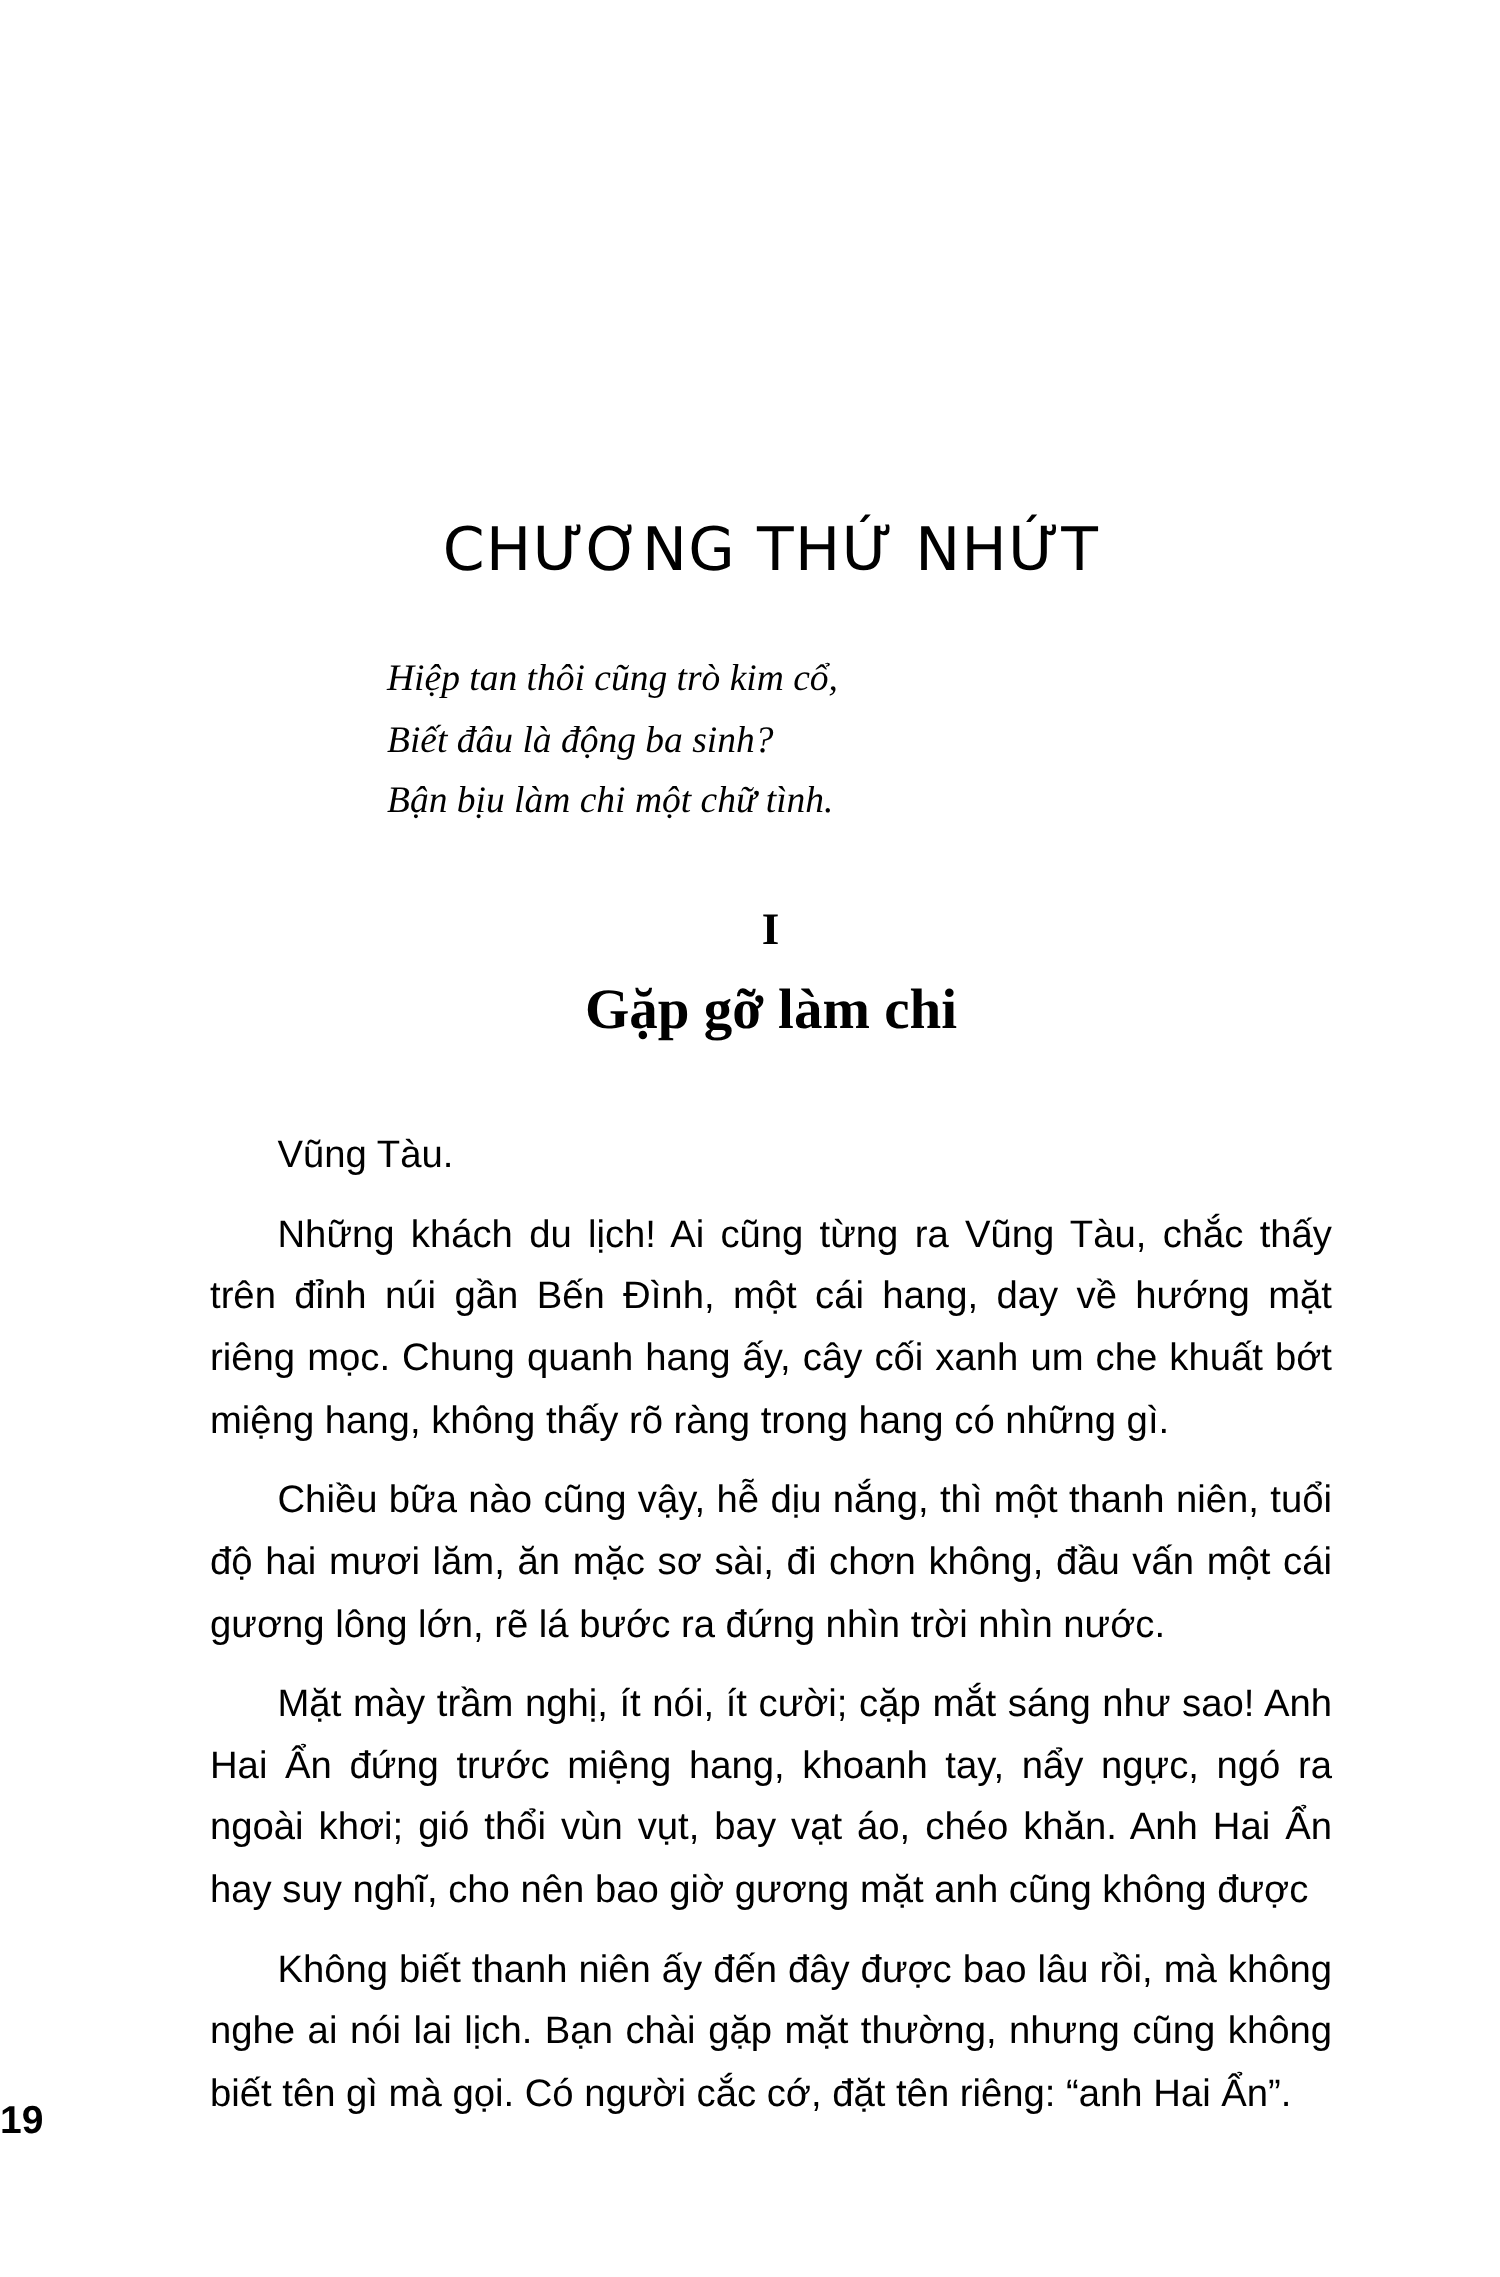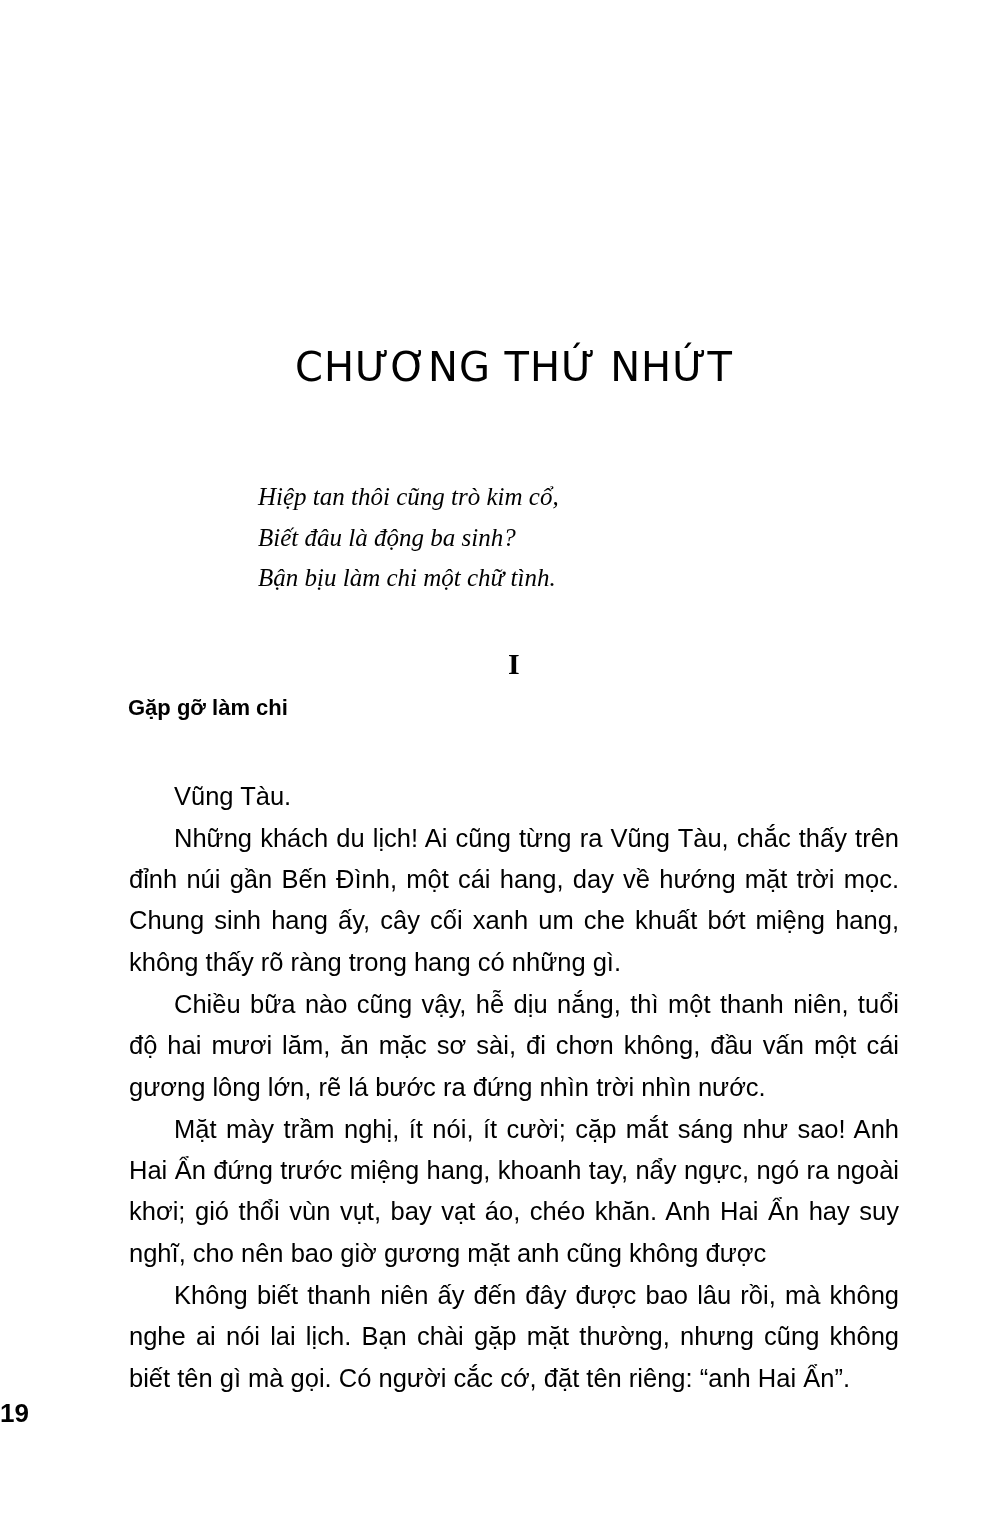--- a/index.html
+++ b/index.html
@@ -33,53 +33,54 @@
   .chapter-title {
     text-align: center;
     font-family: "DejaVu Sans", sans-serif;
     font-size: 40px;
     letter-spacing: 1px;
     font-weight: 400;
     margin-top: 345px;
     line-height: 1.1;
   }
   .epigraph {
-    margin-top: 88px;
+    margin-top: 44px;
     margin-left: 130px;
     font-family: "Liberation Serif", serif;
     font-style: italic;
     font-size: 25px;
     line-height: 1.62;
   }
   .epigraph div {
     white-space: nowrap;
   }
   .section-number {
     text-align: center;
     font-family: "Liberation Serif", serif;
     font-weight: bold;
     font-size: 30px;
     margin-top: 48px;
     letter-spacing: 0.5px;
   }
   .section-title {
-    font-family: Liberation Sans, sans-serif;
+    text-align: center;
+    font-family: Liberation Serif, serif;
     font-weight: bold;
-    font-size: 22px;
+    font-size: 38px;
     margin-top: 14px;
   }
   .body-text {
     margin-top: 55px;
     font-family: "Liberation Sans", sans-serif;
     font-size: 25.5px;
     line-height: 1.62;
     text-align: justify;
   }
   .body-text p {
-    margin: 1px;
+    margin: 12px;
     text-indent: 45px;
   }
   .body-text p.first-line {
     text-indent: 45px;
   }
   .page-number {
     position: absolute;
     left: 0;
     top: 1398px;
     width: 1000px;
@@ -101,21 +102,21 @@
       <div>Biết đâu là động ba sinh?</div>
       <div>Bận bịu làm chi một chữ tình.</div>
     </div>
 
     <div class="section-number">I</div>
 
     <div class="section-title">Gặp gỡ làm chi</div>
 
     <div class="body-text">
       <p class="first-line">Vũng Tàu.</p>
-      <p>Những khách du lịch! Ai cũng từng ra Vũng Tàu, chắc thấy trên đỉnh núi gần Bến Đình, một cái hang, day về hướng mặt trời mọc. Chung sinh hang ấy, cây cối xanh um che khuất bớt miệng hang, không thấy rõ ràng trong hang có những gì.</p>
+      <p>Những khách du lịch! Ai cũng từng ra Vũng Tàu, chắc thấy trên đỉnh núi gần Bến Đình, một cái hang, day về hướng mặt riêng mọc. Chung quanh hang ấy, cây cối xanh um che khuất bớt miệng hang, không thấy rõ ràng trong hang có những gì.</p>
       <p>Chiều bữa nào cũng vậy, hễ dịu nắng, thì một thanh niên, tuổi độ hai mươi lăm, ăn mặc sơ sài, đi chơn không, đầu vấn một cái gương lông lớn, rẽ lá bước ra đứng nhìn trời nhìn nước.</p>
       <p>Mặt mày trầm nghị, ít nói, ít cười; cặp mắt sáng như sao! Anh Hai Ẩn đứng trước miệng hang, khoanh tay, nẩy ngực, ngó ra ngoài khơi; gió thổi vùn vụt, bay vạt áo, chéo khăn. Anh Hai Ẩn hay suy nghĩ, cho nên bao giờ gương mặt anh cũng không được</p>
       <p>Không biết thanh niên ấy đến đây được bao lâu rồi, mà không nghe ai nói lai lịch. Bạn chài gặp mặt thường, nhưng cũng không biết tên gì mà gọi. Có người cắc cớ, đặt tên riêng: “anh Hai Ẩn”.</p>
     </div>
   </div>
 
   <div class="page-number">19</div>
 </div>
 
 </body></html>

